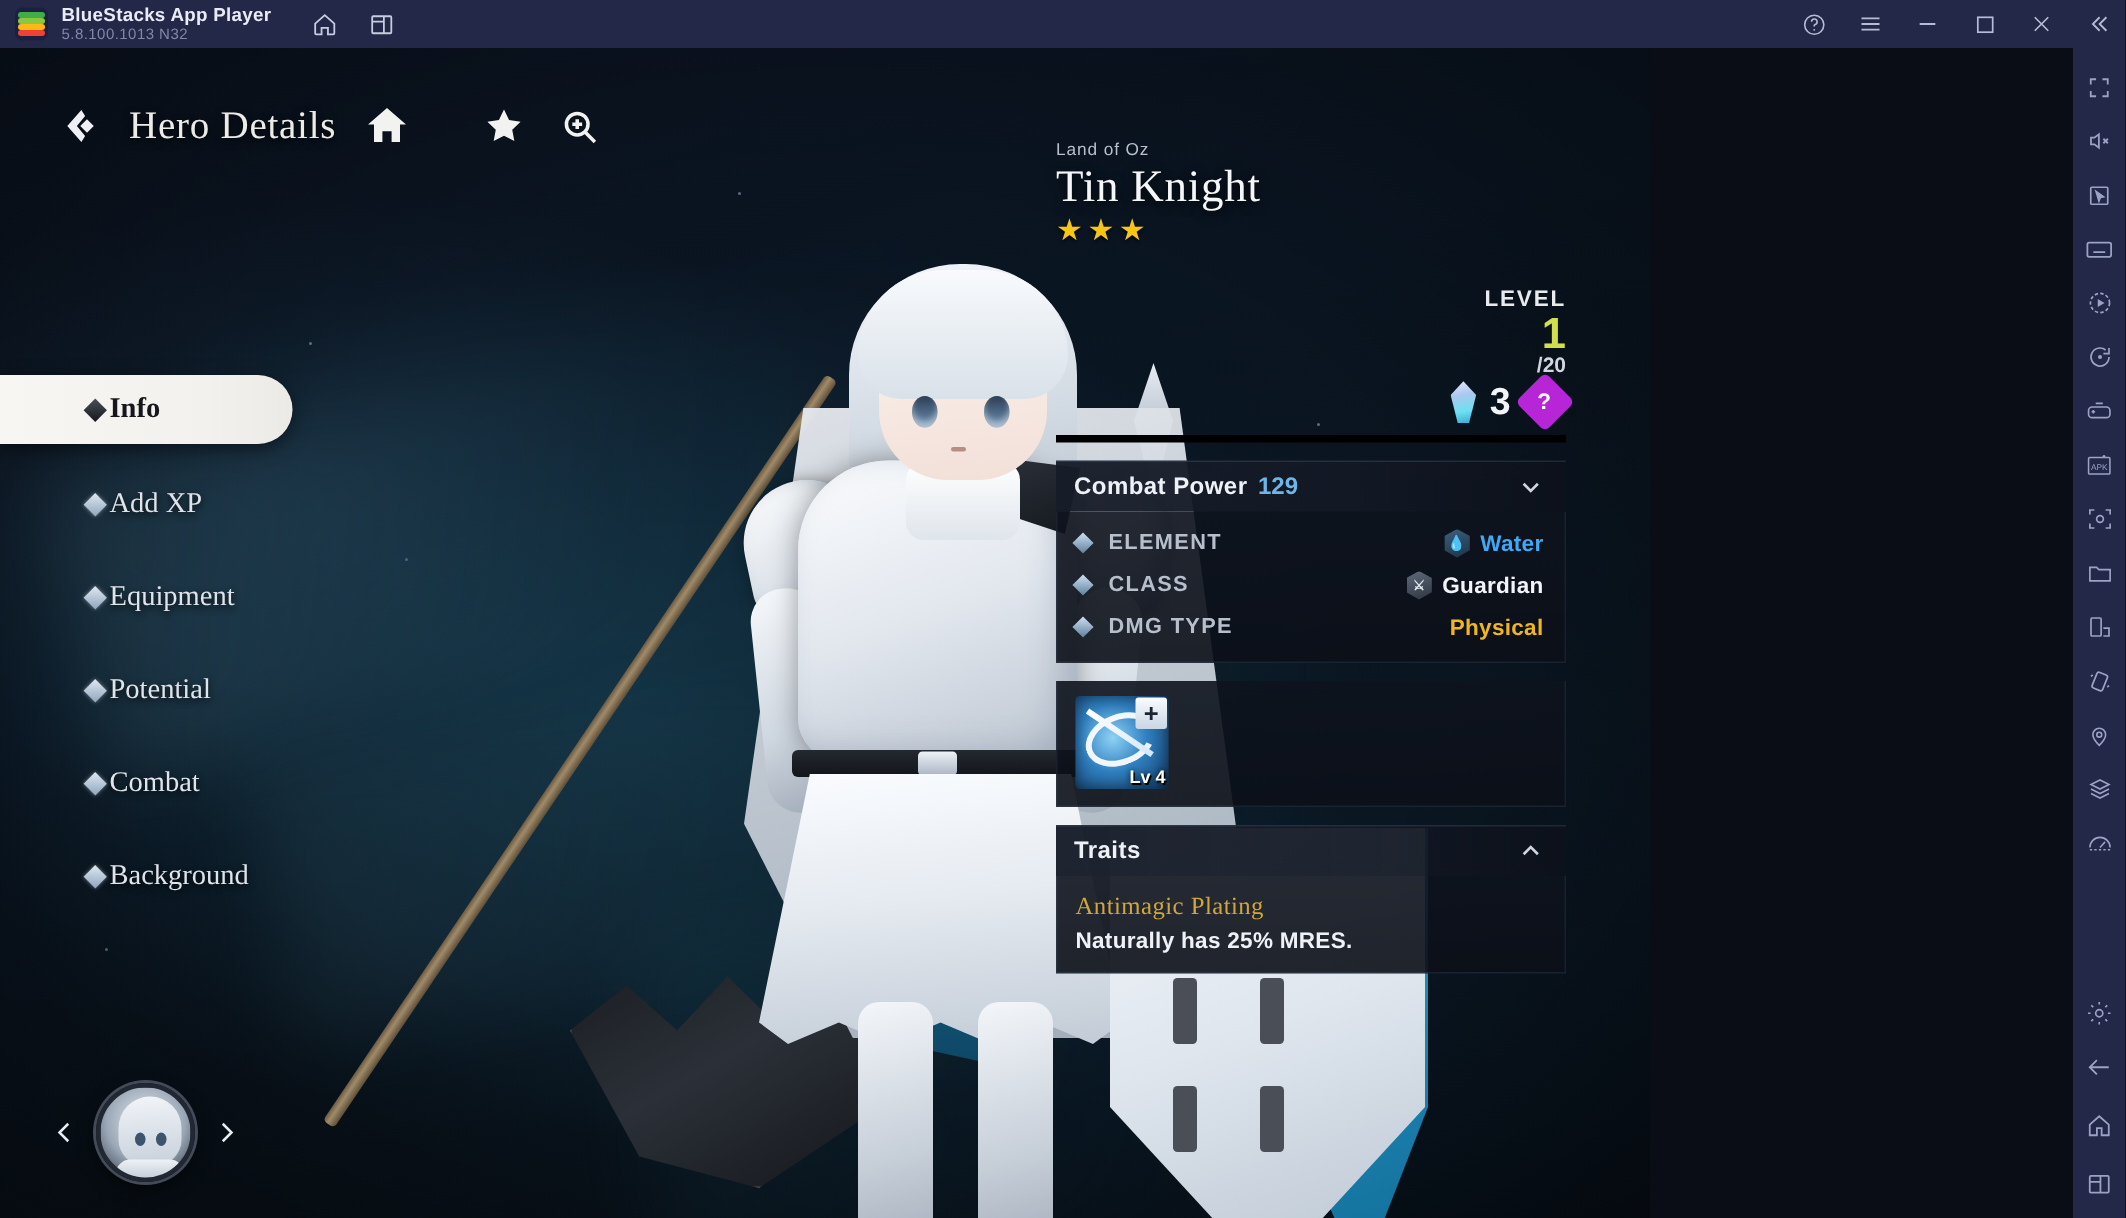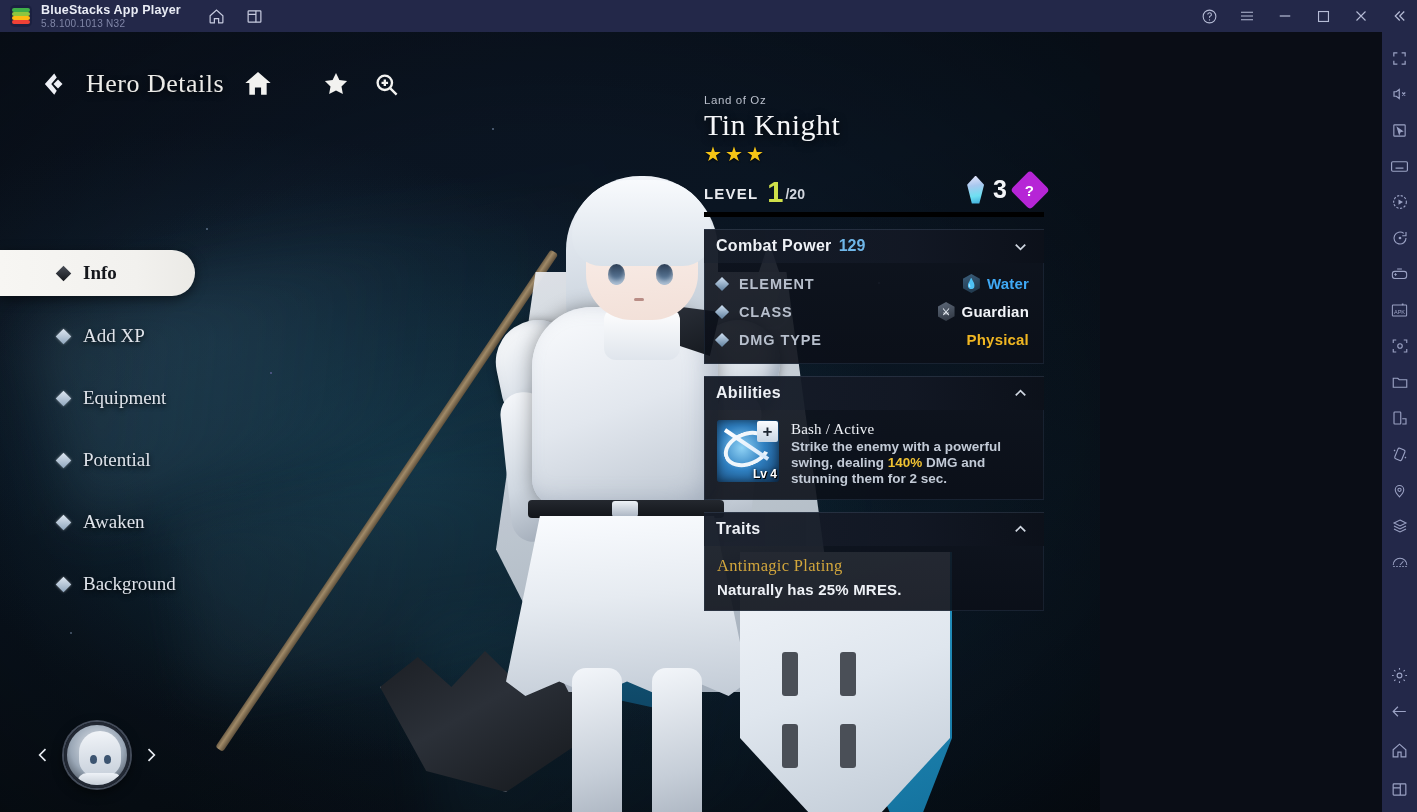--- a/index.html
+++ b/index.html
@@ -85,21 +85,21 @@
     text-shadow: 0 2px 6px rgba(0,0,0,.8);
   }
   .hdr-ic { width: 36px; height: 36px; display: flex; align-items: center; justify-content: center; color: #f2f2f0; }
   .hdr-ic.home { margin-left: 2px; }
   .hdr-ic.star { margin-left: 42px; }
   .hdr-ic.search { margin-left: 14px; }
 
   
   .g-nav { position: absolute; left: 0; top: 218px; width: 270px; z-index: 10; }
   .nav-item {
-    position: relative; display: flex; align-items: center; gap: 14px;
+    position: relative; display: flex; align-items: center; gap: 4px;
     height: 44px; padding-left: 58px; margin-bottom: 18px;
     color: #dfe3ea; font-family: "Liberation Serif", serif; font-size: 19px;
     text-shadow: 0 2px 5px rgba(0,0,0,.8);
   }
   .nav-item .dia { width: 11px; height: 11px; transform: rotate(45deg);
     background: linear-gradient(135deg,#dfe8f2,#8fa6bd); box-shadow: 0 0 3px rgba(255,255,255,.4); flex: none; }
   .nav-item.active {
     background: linear-gradient(90deg, #f7f6f3 0%, #f2f1ee 70%, #ebeae6 100%);
     border-radius: 0 24px 24px 0; width: 195px; height: 46px;
     color: #15171c; text-shadow: none; font-weight: bold;
@@ -217,21 +217,21 @@
   .portrait .p-body { position: absolute; left: 10px; top: 48px; width: 46px; height: 20px;
     background: linear-gradient(180deg,#eef2f7,#aeb8c4); border-radius: 10px; }
 
   
   .info-panel { position: absolute; right: 56px; top: 62px; width: 340px; z-index: 12; }
   .ip-sub { color: #b9bfcb; font-size: 11.5px; letter-spacing: .6px; margin-bottom: 3px; }
   .ip-name { color: #f5f6f8; font-family: "Liberation Serif", serif; font-size: 30px;
     letter-spacing: .5px; line-height: 1.05; text-shadow: 0 2px 8px rgba(0,0,0,.9); }
   .stars { display: flex; gap: 3px; margin-top: 3px; }
   .star-g { color: #f6c516; font-size: 20px; line-height: 1; text-shadow: 0 1px 2px rgba(0,0,0,.8); }
-  .lvl-row { display: flex; align-items: flex-end; margin-top: 12px; }
+  .lvl-row { display: flex; align-items: flex-end; margin-top: 27px; flex-direction: column; }
   .lvl-label { color: #e8eaee; font-size: 15px; font-weight: bold; letter-spacing: 1.2px; padding-bottom: 3px; }
   .lvl-num { color: #cfe04a; font-size: 29px; font-weight: bold; line-height: .85; margin-left: 9px; }
   .lvl-max { color: #d2d6de; font-size: 14px; font-weight: bold; padding-bottom: 3px; margin-left: 2px; }
   .lvl-right { margin-left: auto; display: flex; align-items: center; gap: 9px; padding-bottom: 1px; }
   .gem { width: 17px; height: 28px;
     background: linear-gradient(170deg,#e9e6fb 0%, #a9c8ef 35%, #6ee0f2 70%, #3aa7d8 100%);
     clip-path: polygon(50% 0%, 100% 33%, 72% 100%, 28% 100%, 0% 33%); }
   .gem-count { color: #f2f4f7; font-size: 25px; font-weight: bold; line-height: 1; }
   .qbadge { width: 28px; height: 28px; background: #b625d6; transform: rotate(45deg);
     border-radius: 4px; display: flex; align-items: center; justify-content: center; }
@@ -563,21 +563,21 @@
       <div class="nav-item">
         <span class="dia"></span>
         <span>Equipment</span>
       </div>
       <div class="nav-item">
         <span class="dia"></span>
         <span>Potential</span>
       </div>
       <div class="nav-item">
         <span class="dia"></span>
-        <span>Awaken</span>
+        <span>Combat</span>
       </div>
       <div class="nav-item">
         <span class="dia"></span>
         <span>Background</span>
       </div>
     </div>
 
     <div class="char-switch">
       <div class="chev">
         <svg width="20" height="20" viewBox="0 0 24 24" fill="none" stroke="currentColor" stroke-width="2">
@@ -651,40 +651,28 @@
             <span class="dia-s"></span>
             <span class="stat-key">DMG TYPE</span>
             <span class="stat-val">
               <span class="txt" style="color:#f0b622">Physical</span>
             </span>
           </div>
         </div>
       </div>
 
       <div class="card">
-        <div class="card-head">
-          <span class="ch-title">Abilities</span>
-          <span class="caret">
-            <svg width="19" height="19" viewBox="0 0 24 24" fill="none" stroke="currentColor" stroke-width="2.2">
-                <path d="M6 14.5l6-6 6 6"></path>
-              </svg>
-          </span>
-        </div>
         <div class="card-body">
           <div class="ability">
             <div class="ab-icon">
               <span class="swoosh"></span>
               <span class="blade"></span>
               <span class="ab-plus">+</span>
               <span class="ab-lv">Lv 4</span>
             </div>
-            <div class="ab-text">
-              <div class="ab-title">Bash / Active</div>
-              <div class="ab-desc"><span>Strike the enemy with a powerful swing, dealing </span><b>140%</b><span> DMG and stunning them for 2 sec.</span></div>
-            </div>
           </div>
         </div>
       </div>
 
       <div class="card">
         <div class="card-head">
           <span class="ch-title">Traits</span>
           <span class="caret">
             <svg width="19" height="19" viewBox="0 0 24 24" fill="none" stroke="currentColor" stroke-width="2.2">
                 <path d="M6 14.5l6-6 6 6"></path>

